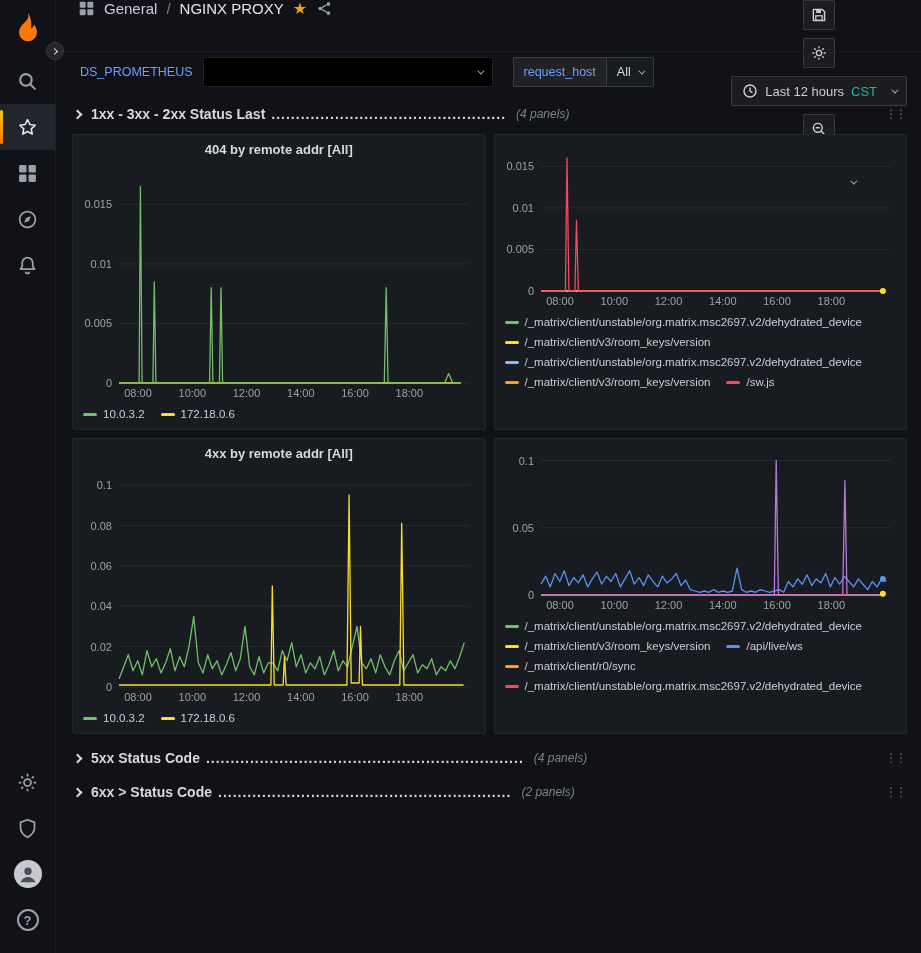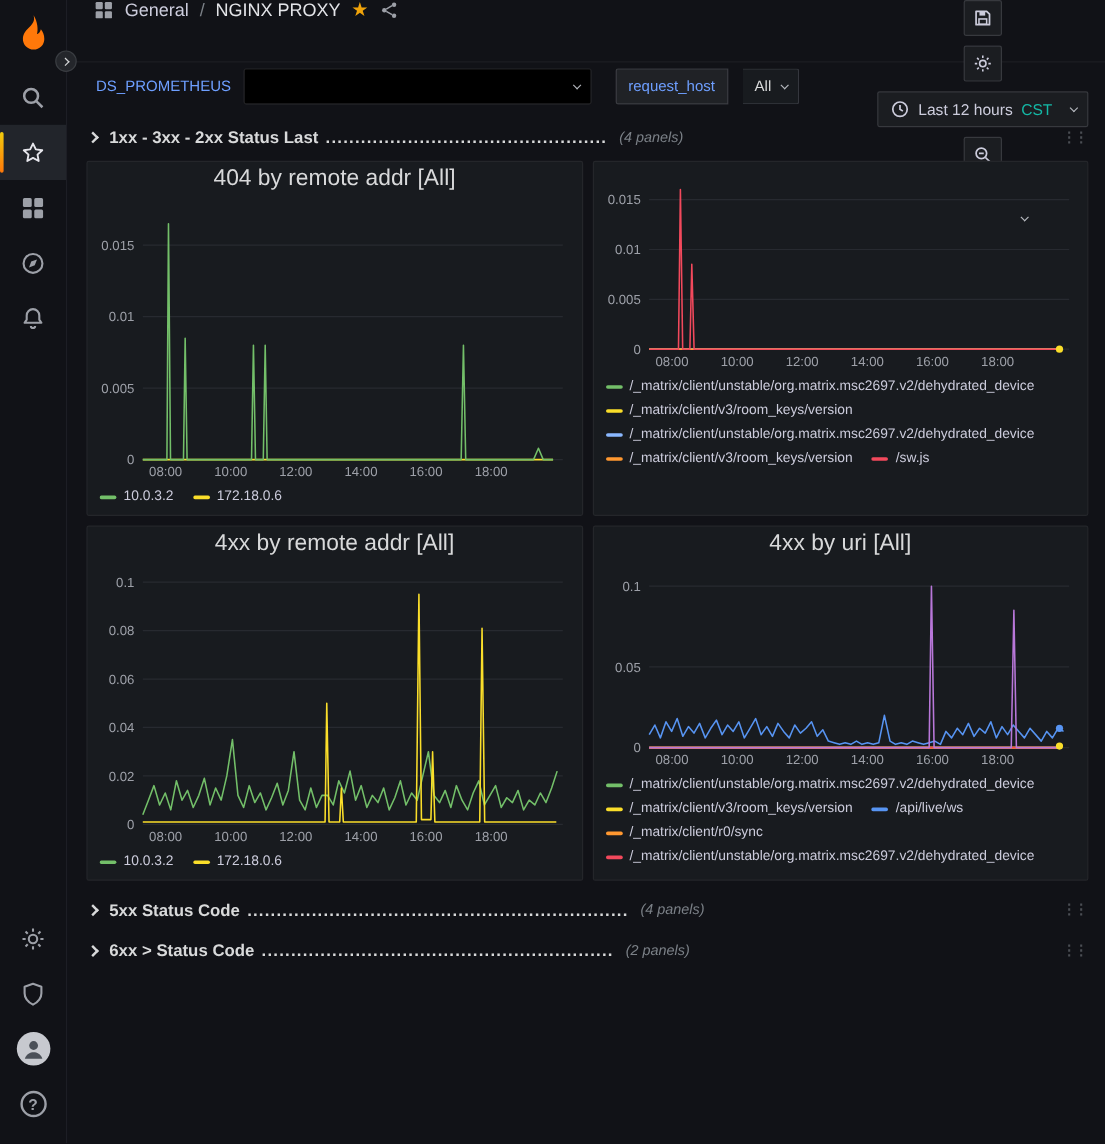--- a/index.html
+++ b/index.html
@@ -90,21 +90,21 @@
 
   
   .subnav { flex: none; display: flex; align-items: center; padding: 5px 14px 5px 16px; }
   .vlabel { color: #6e9fff; font-size: 12.5px; font-weight: 500; padding: 0 10px 0 8px; cursor: default; }
   .vselect {
     width: 290px; height: 30px; background: #000;
     border: 1px solid rgba(204,204,220,0.16); border-radius: 2px;
     display: flex; align-items: center; justify-content: flex-end;
     padding: 0 10px; cursor: pointer;
   }
-  .vgroup { display: flex; margin-left: 20px; gap: 12px; }
+  .vgroup { display: flex; margin-left: 20px; }
   .vbox {
     height: 30px; display: flex; align-items: center; padding: 0 10px;
     border: 1px solid rgba(204,204,220,0.16); font-size: 12.5px;
   }
   .vlabel2 { color: #6e9fff; font-weight: 500; background: #202226; border-radius: 2px 0 0 2px; }
   .vvaluebox { background: #181b1f; color: #d8d9da; border-left: 0; border-radius: 0 2px 2px 0; cursor: pointer; }
 
   
   .dash { flex: 1; padding: 2px 14px 8px 16px; overflow: hidden; }
   .row-head {
@@ -117,21 +117,21 @@
   .row-count { margin-left: 10px; font-size: 12px; font-weight: 400; font-style: italic; color: #7b8087; white-space: nowrap; }
   .drag { margin-left: auto; color: #4b4e54; font-size: 12px; letter-spacing: -2px; cursor: grab; padding-right: 2px; }
 
   .panel-grid { display: grid; grid-template-columns: 1fr 1fr; gap: 8px; margin: 6px 0 10px; }
   .panel {
     background: #181b1f; border: 1px solid #24262a; border-radius: 2px;
     height: 296px; display: flex; flex-direction: column; overflow: hidden;
   }
   .panel-title {
     height: 28px; flex: none; display: flex; align-items: center; justify-content: center;
-    font-size: 19px; font-weight: 400; color: #d8d9da; cursor: pointer;
+    font-size: 13px; font-weight: 700; color: #d8d9da; cursor: pointer;
   }
   .chart { margin: 0 6px; flex: none; }
   .legend {
     padding: 4px 10px 0; display: flex; flex-wrap: wrap; align-content: flex-start;
     column-gap: 16px; row-gap: 8px; font-size: 11.5px; color: #ccccdc; overflow: hidden; flex: 1;
   }
   .lg-item { display: inline-flex; align-items: center; white-space: nowrap; max-width: 100%; overflow: hidden; cursor: pointer; }
   .sw { display: inline-block; width: 14px; height: 3px; border-radius: 2px; margin-right: 6px; flex: none; }
 </style>
 </head>
@@ -419,21 +419,20 @@
                 <i class="sw" style="background:#73bf69"></i>
                 <span class="lg-label">10.0.3.2</span>
               </span>
               <span class="lg-item">
                 <i class="sw" style="background:#fade2a"></i>
                 <span class="lg-label">172.18.0.6</span>
               </span>
             </div>
         </section>
         <section class="panel">
-          <header class="panel-title">4xx by uri [All]</header>
           <div class="chart"><svg width="400" height="174" font-family="Liberation Sans, sans-serif" font-size="11">
                 <line x1="40" x2="390" y1="156.0" y2="156.0" stroke="rgba(204,204,220,0.09)"></line>
                 <text x="33" y="160.0" fill="#9da0a8" text-anchor="end">0</text>
                 <line x1="40" x2="390" y1="88.7" y2="88.7" stroke="rgba(204,204,220,0.09)"></line>
                 <text x="33" y="92.7" fill="#9da0a8" text-anchor="end">0.05</text>
                 <line x1="40" x2="390" y1="21.5" y2="21.5" stroke="rgba(204,204,220,0.09)"></line>
                 <text x="33" y="25.5" fill="#9da0a8" text-anchor="end">0.1</text>
                 <text x="59.0" y="170" fill="#9da0a8" text-anchor="middle">08:00</text>
                 <text x="113.3" y="170" fill="#9da0a8" text-anchor="middle">10:00</text>
                 <text x="167.5" y="170" fill="#9da0a8" text-anchor="middle">12:00</text>

